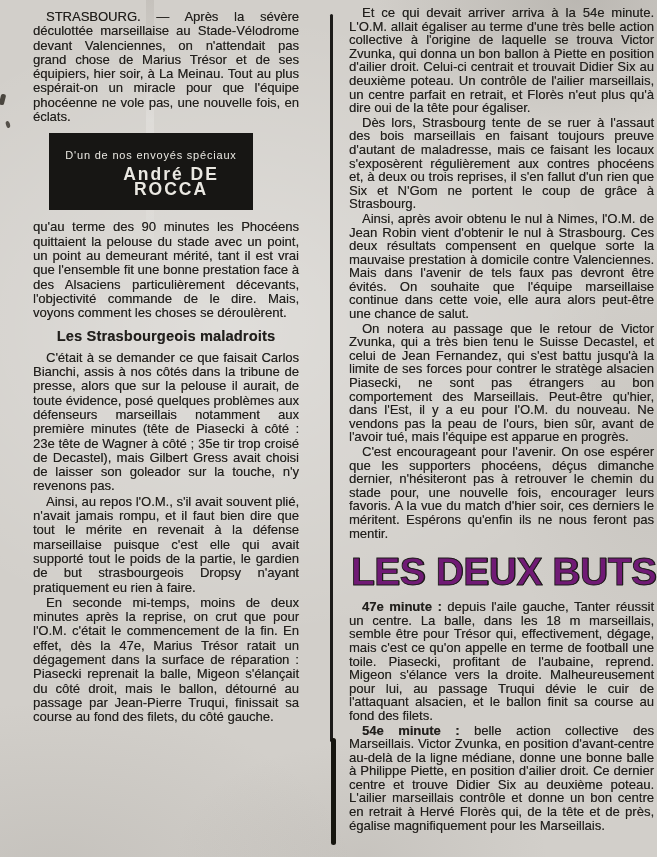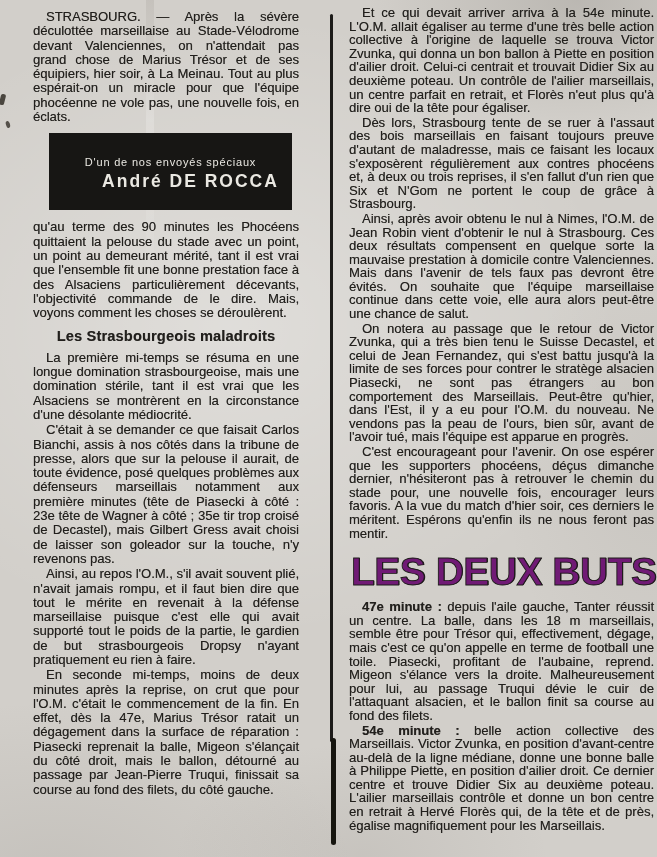--- a/index.html
+++ b/index.html
@@ -25,21 +25,21 @@
   .col{position:absolute;text-align:justify;color:#211f1c;font-size:13px;
     text-shadow:0.25px 0.25px 0 rgba(28,26,22,0.55);}
   .col-left{left:33px;top:10px;width:266px;line-height:14.3px;}
   .col-right{left:349px;top:6px;width:305px;line-height:13.6px;}
   .col p{margin:0 0 1px 0;}
   .indent{text-indent:13px;}
 
   .subhead{font-size:14.5px;font-weight:bold;text-align:center;text-indent:0;
     margin:9px 0 7px 0;letter-spacing:0.2px;}
 
-  .byline-box{width:243px;height:77px;margin:9px 0 10px 16px;background:#171614;
+  .byline-box{width:204px;height:77px;margin:9px 0 10px 16px;background:#171614;
     color:#eae8e2;display:flex;flex-direction:column;align-items:center;justify-content:center;
     gap:5px;text-align:center;text-shadow:none;}
   .kicker{font-size:11px;letter-spacing:0.8px;}
   .author{font-size:17.5px;font-weight:bold;letter-spacing:2px;margin-left:40px;}
 
   .headline{font-size:39px;font-weight:bold;letter-spacing:-0.5px;line-height:40px;
     margin:12px 0 8px 2px;white-space:nowrap;text-indent:0;text-align:left;color:#701a75;
     -webkit-text-stroke:0.9px #1c1b18;text-shadow:0.8px 0 0 #1c1b18;}
   .goal-lead{font-weight:bold;}
 </style>
@@ -55,21 +55,20 @@
 
   <div class="byline-box">
     <div class="kicker">D'un de nos envoyés spéciaux</div>
     <div class="author">André DE ROCCA</div>
   </div>
 
   <p>qu'au terme des 90 minutes les Phocéens quittaient la pelouse du stade avec un point, un point au demeurant mérité, tant il est vrai que l'ensemble fit une bonne prestation face à des Alsaciens particulièrement décevants, l'objectivité commande de le dire. Mais, voyons comment les choses se déroulèrent.</p>
 
   <h3 class="subhead">Les Strasbourgeois maladroits</h3>
 
-  <p class="indent">La première mi-temps se résuma en une longue domination strasbourgeoise, mais une domination stérile, tant il est vrai que les Alsaciens se montrèrent en la circonstance d'une désolante médiocrité.</p>
   <p class="indent">C'était à se demander ce que faisait Carlos Bianchi, assis à nos côtés dans la tribune de presse, alors que sur la pelouse il aurait, de toute évidence, posé quelques problèmes aux défenseurs marseillais notamment aux première minutes (tête de Piasecki à côté : 23e tête de Wagner à côté ; 35e tir trop croisé de Decastel), mais Gilbert Gress avait choisi de laisser son goleador sur la touche, n'y revenons pas.</p>
   <p class="indent">Ainsi, au repos l'O.M., s'il avait souvent plié, n'avait jamais rompu, et il faut bien dire que tout le mérite en revenait à la défense marseillaise puisque c'est elle qui avait supporté tout le poids de la partie, le gardien de but strasbourgeois Dropsy n'ayant pratiquement eu rien à faire.</p>
 
 
   <p class="indent">En seconde mi-temps, moins de deux minutes après la reprise, on crut que pour l'O.M. c'était le commencement de la fin. En effet, dès la 47e, Marius Trésor ratait un dégagement dans la surface de réparation : Piasecki reprenait la balle, Migeon s'élançait du côté droit, mais le ballon, détourné au passage par Jean-Pierre Truqui, finissait sa course au fond des filets, du côté gauche.</p>
 
 </div>
 
 <div class="divider-thin"></div>
 <div class="divider-thick"></div>

